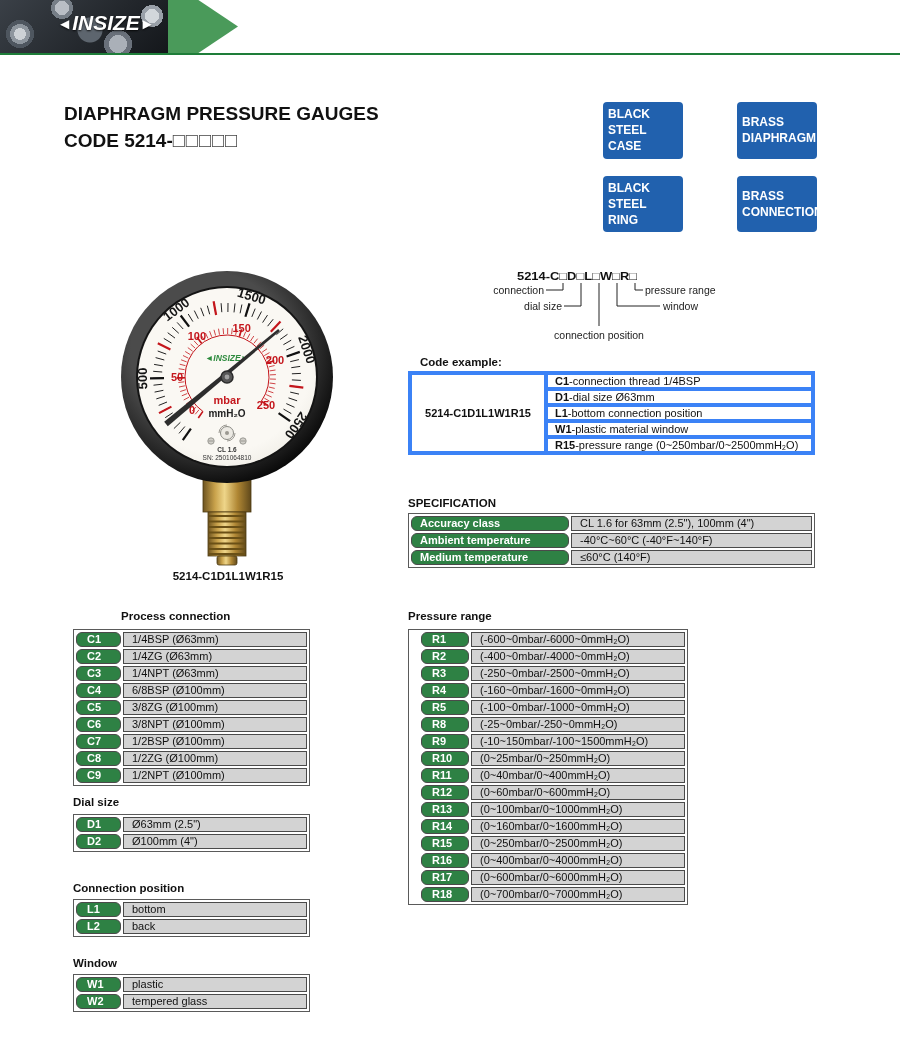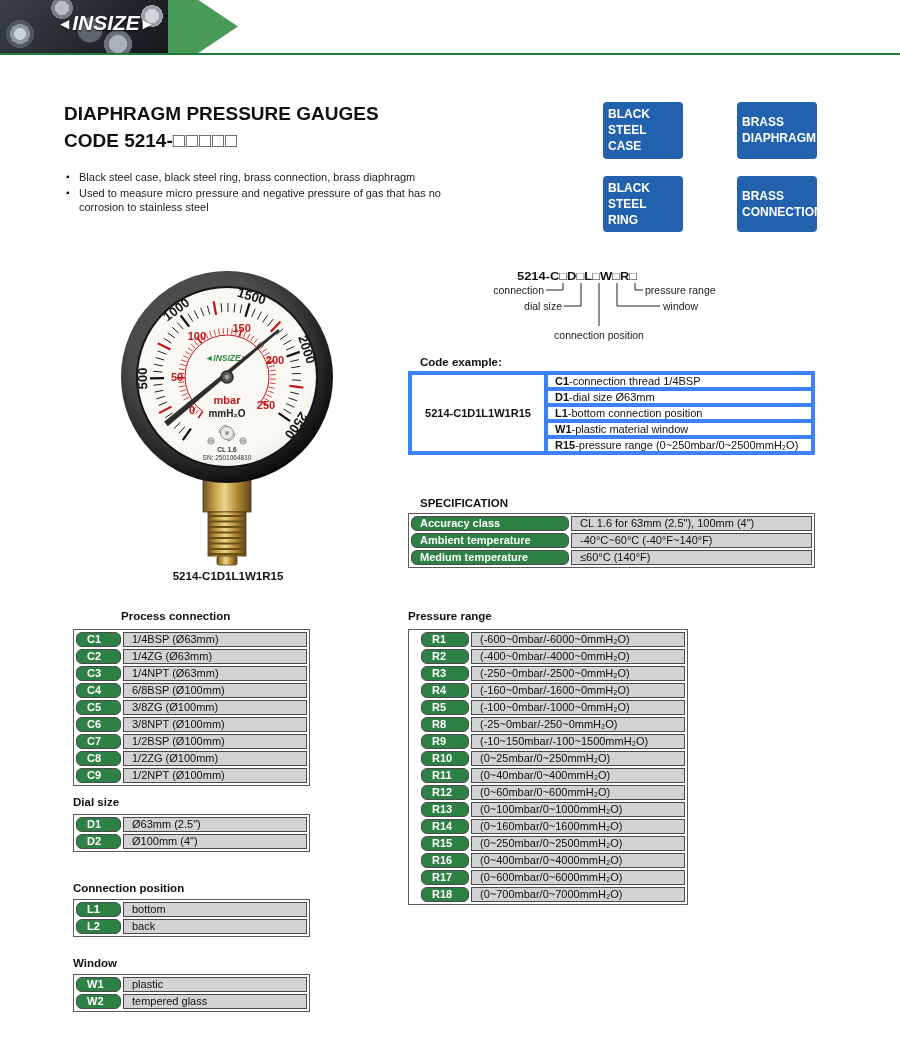--- a/index.html
+++ b/index.html
@@ -89,24 +89,20 @@
     <div class="banner-photo"></div>
     <div class="brand-logo"><span class="arr">◄</span><span>INSIZE</span><span class="arr">►</span></div>
   </div>
   <div class="green-rule"></div>
 
   <div class="title">
     <div>DIAPHRAGM PRESSURE GAUGES</div>
     <div><span>CODE 5214-</span><span class="boxes">□□□□□</span></div>
   </div>
 
-  <ul class="features">
-    <li>Black steel case, black steel ring, brass connection, brass diaphragm</li>
-    <li>Used to measure micro pressure and negative pressure of gas that has no corrosion to stainless steel</li>
-  </ul>
 
   <div class="badges">
     <div class="badge">BLACK STEEL CASE</div>
     <div class="badge">BRASS DIAPHRAGM</div>
     <div class="badge">BLACK STEEL RING</div>
     <div class="badge">BRASS CONNECTION</div>
   </div>
 
   <div class="gauge-wrap">
     <svg id="gauge-svg" width="256" height="310" viewBox="0 0 256 310">
@@ -353,21 +349,21 @@
         </tr>
       <tr>
           <td><b>W1</b><span>-plastic material window</span></td>
         </tr>
       <tr>
           <td><b>R15</b><span>-pressure range (0~250mbar/0~2500mmH₂O)</span></td>
         </tr>
     </tbody>
   </table>
 
-  <div class="sec-h" style="left:420px; top:497px;">SPECIFICATION</div>
+  <div class="sec-h" style="left:408px; top:497px;">SPECIFICATION</div>
   <table class="opt-table t-spec">
     <tbody>
   <tr>
     <td class="opt-k">Accuracy class</td>
     <td class="opt-v">CL 1.6 for 63mm (2.5"), 100mm (4")</td>
   </tr>
 
   <tr>
     <td class="opt-k">Ambient temperature</td>
     <td class="opt-v">-40°C~60°C (-40°F~140°F)</td>

